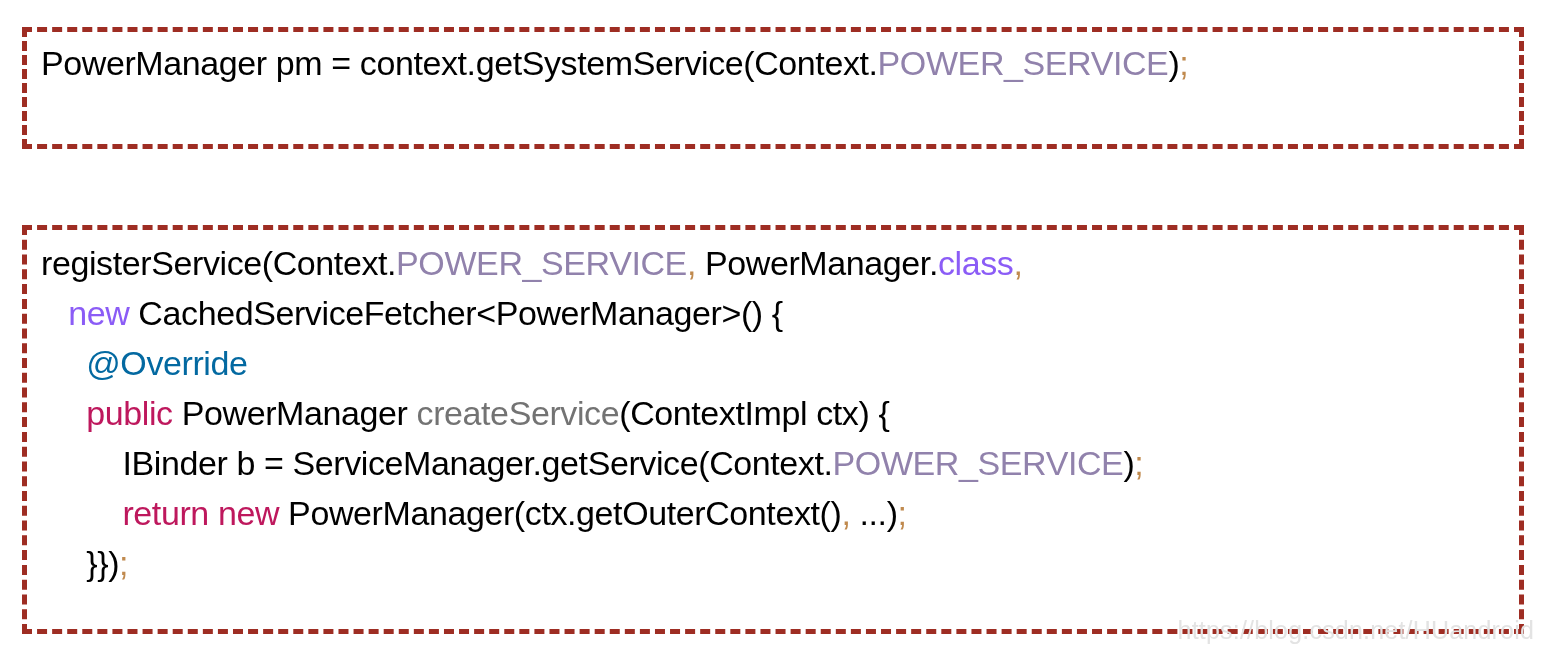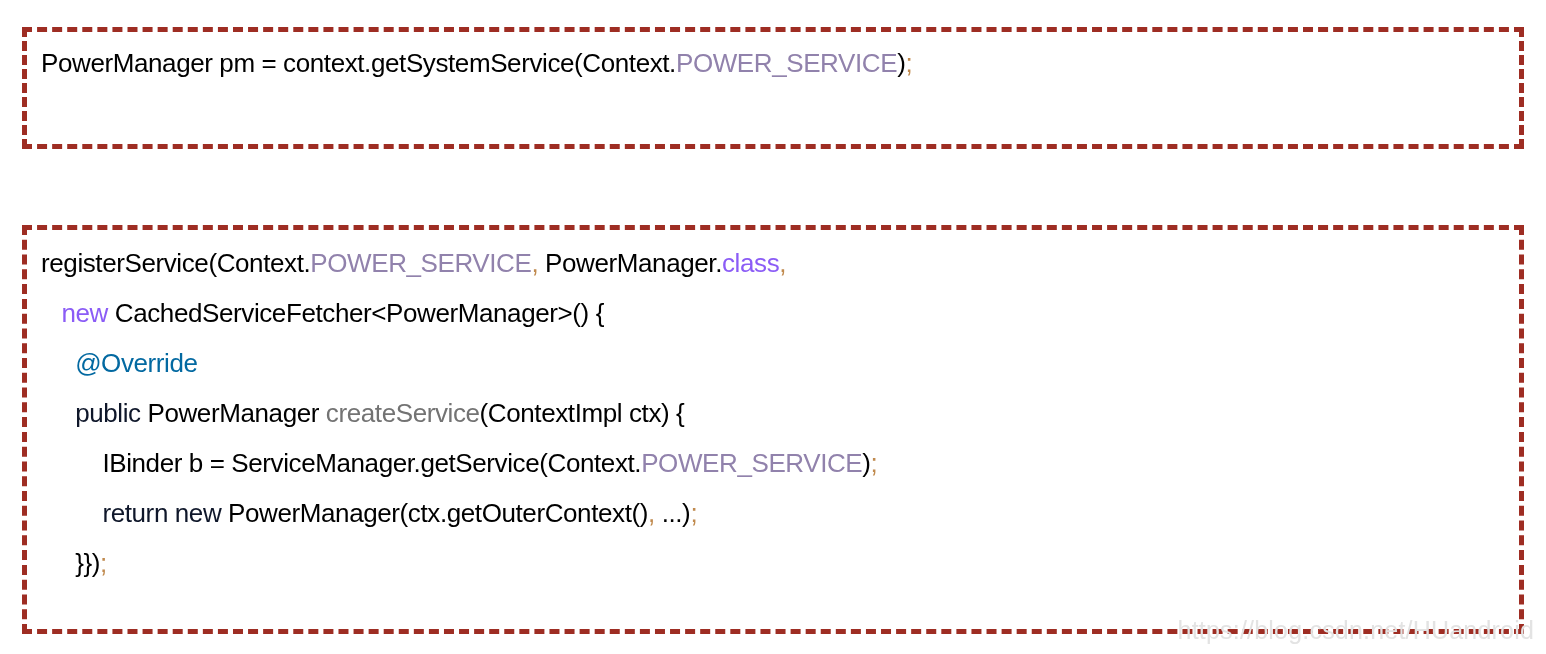--- a/index.html
+++ b/index.html
@@ -33,31 +33,31 @@
   #block-2 {
     left: 22px;
     top: 225px;
     width: 1502px;
     height: 409px;
     padding: 8px 0 0 14px;
   }
 
   .code-line {
     font-family: "Liberation Sans", sans-serif;
-    font-size: 26px;
+    font-size: 34px;
     line-height: 50px;
     color: #000000;
     white-space: pre;
     letter-spacing: -0.4px;
   }
 
   .tok-const    { color: #9182AC; }
   .tok-punct    { color: #C08A4E; }
   .tok-keyword  { color: #8b5cf6; }
-  .tok-kw-alt   { color: #0f172a; }
+  .tok-kw-alt   { color: #be185d; }
   .tok-annot    { color: #0369a1; }
   .tok-method   { color: #737373; }
   .tok-plain    { color: #000000; }
 
   #watermark {
     position: absolute;
     right: 12px;
     bottom: 9px;
     font-family: "Liberation Sans", sans-serif;
     font-size: 25px;

